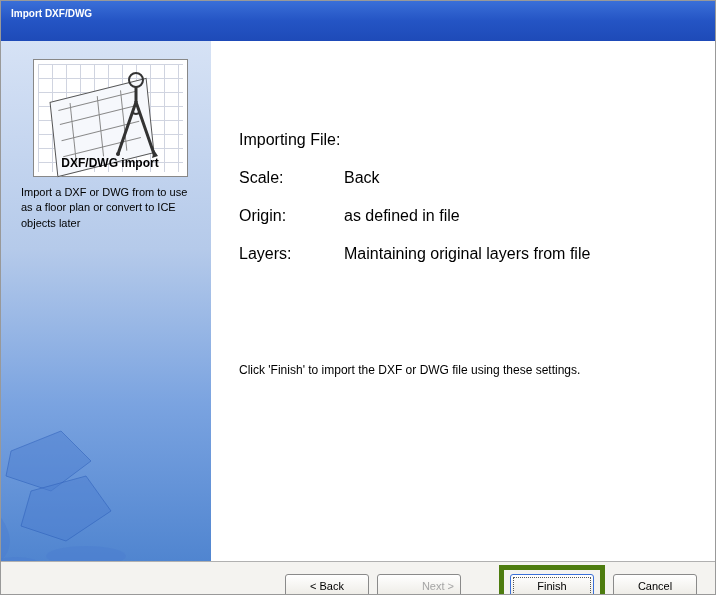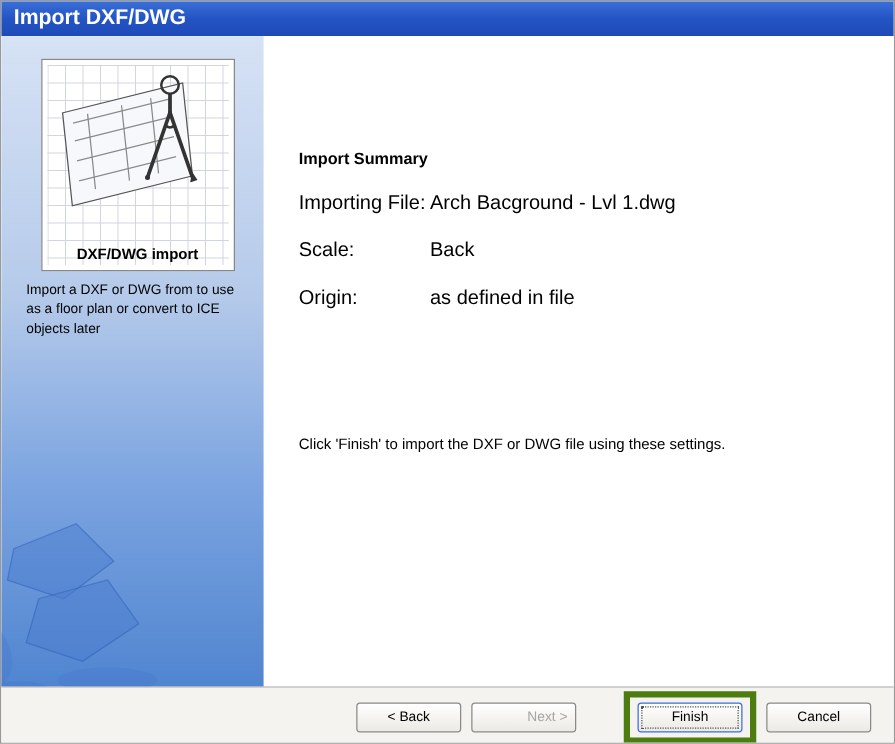--- a/index.html
+++ b/index.html
@@ -11,40 +11,40 @@
     background: #fff;
     width: 716px;
     height: 595px;
     overflow: hidden;
     border: 1px solid #999;
   }
   .titlebar {
     background: linear-gradient(to bottom, #3a6fd8 0%, #2454c4 50%, #1e4ab8 100%);
     color: #fff;
     font-weight: bold;
-    font-size: 17px;
+    font-size: 10px;
     padding: 5px 10px;
-    height: 28px;
+    height: 40px;
     line-height: 16px;
   }
   .main-area {
     display: flex;
     height: 520px;
     background: #fff;
   }
   .sidebar {
     width: 210px;
     background: linear-gradient(to bottom, #d6e2f5 0%, #b5caea 40%, #7aa3e0 70%, #5085d0 100%);
     padding: 18px 12px 0 20px;
     position: relative;
     overflow: hidden;
   }
   .sidebar-illus {
     width: 155px;
-    height: 170px;
+    height: 118px;
     background: #fff;
     border: 1px solid #888;
     margin: 0 auto 8px auto;
     position: relative;
   }
   .grid-bg {
     position: absolute;
     inset: 4px;
     background-image:
       linear-gradient(#d0d4e0 1px, transparent 1px),
@@ -196,33 +196,35 @@
         <path d="M20 60 L70 40 L100 70 L60 100 L15 85 Z"></path>
         <path d="M40 100 L95 85 L120 120 L75 150 L30 135 Z"></path>
         <path d="M5 120 Q30 150 10 170 Q-5 160 5 120 Z" stroke="none"></path>
         <ellipse cx="95" cy="165" rx="40" ry="10" stroke="none"></ellipse>
         <ellipse cx="25" cy="172" rx="22" ry="6" stroke="none"></ellipse>
       </g>
     </svg>
   </div>
 
   <div class="content">
-    <h2>Import Summary</h2>
 
     <div class="summary-row">
       <span class="lbl">Importing File:</span>
-      <span class="val">Arch Bacground - Lvl 1.dwg</span>
     </div>
     <div class="summary-row">
       <span class="lbl">Scale:</span>
       <span class="val">Back</span>
     </div>
     <div class="summary-row">
       <span class="lbl">Origin:</span>
       <span class="val">as defined in file</span>
+    </div>
+    <div class="summary-row">
+      <span class="lbl">Layers:</span>
+      <span class="val">Maintaining original layers from file</span>
     </div>
 
     <div class="instruction">Click 'Finish' to import the DXF or DWG file using these settings.</div>
   </div>
 </div>
 
 <div class="button-bar">
   <button class="wiz">&lt; Back</button>
   <button class="wiz" disabled="">Next &gt;</button>
   <span class="gap"></span>

